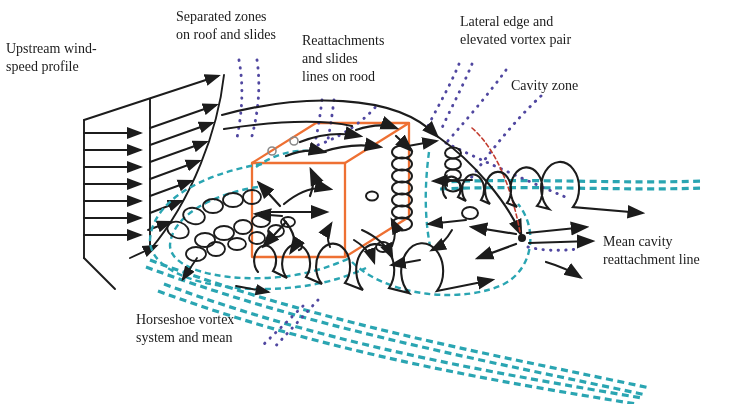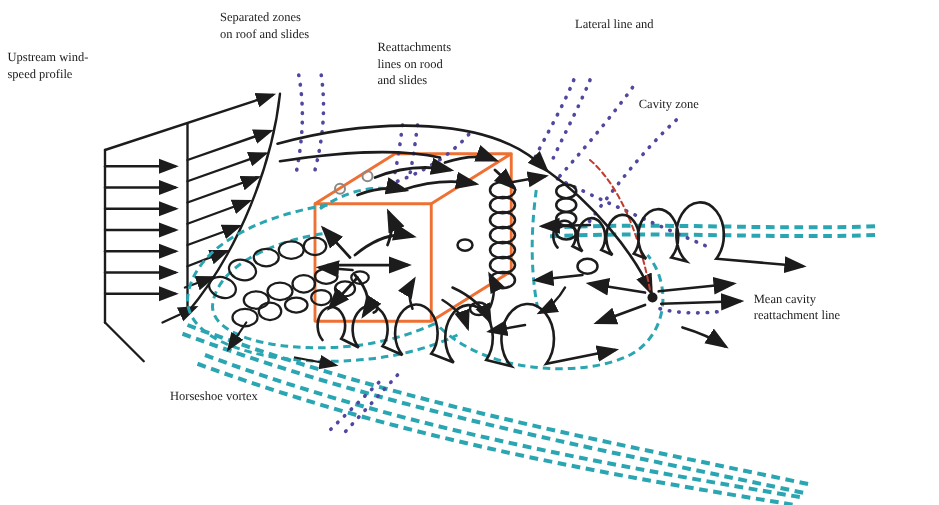--- a/index.html
+++ b/index.html
@@ -3,21 +3,21 @@
 <meta charset="utf-8">
 <style>
   html,body{margin:0;padding:0;background:#fff;}
   #stage{
     position:relative;width:751px;height:404px;overflow:hidden;
     background:var(--c-background,#fff);
     font-family:"Liberation Serif","DejaVu Serif",serif;
   }
   #fig{position:absolute;left:0;top:0;}
   .lbl{
-    position:absolute;color:#1b1b1b;font-size:10px;line-height:1.3;
+    position:absolute;color:#1b1b1b;font-size:14px;line-height:1.3;
     white-space:nowrap;
   }
 </style>
 </head>
 <body>
 
 <div id="stage">
 
   <svg id="fig" width="751" height="404" viewBox="0 0 751 404">
     <defs>
@@ -186,35 +186,37 @@
     <div>speed profile</div>
   </div>
 
   <div class="lbl" style="left:176px;top:8px">
     <div>Separated zones</div>
     <div>on roof and slides</div>
   </div>
 
   <div class="lbl" style="left:302px;top:32px">
     <div>Reattachments</div>
+    <div>and slides</div>
     <div>lines on rood</div>
-    <div>and slides</div>
   </div>
 
   <div class="lbl" style="left:460px;top:13px">
-    <div>Lateral line and</div>
+    <div>Lateral edge and</div>
+    <div>elevated vortex pair</div>
   </div>
 
   <div class="lbl" style="left:511px;top:77px">
     <div>Cavity zone</div>
   </div>
 
   <div class="lbl" style="left:603px;top:233px">
     <div>Mean cavity</div>
     <div>reattachment line</div>
   </div>
 
 
   <div class="lbl" style="left:136px;top:311px">
     <div>Horseshoe vortex</div>
+    <div>system and mean</div>
   </div>
 
 </div>
 
 </body></html>

